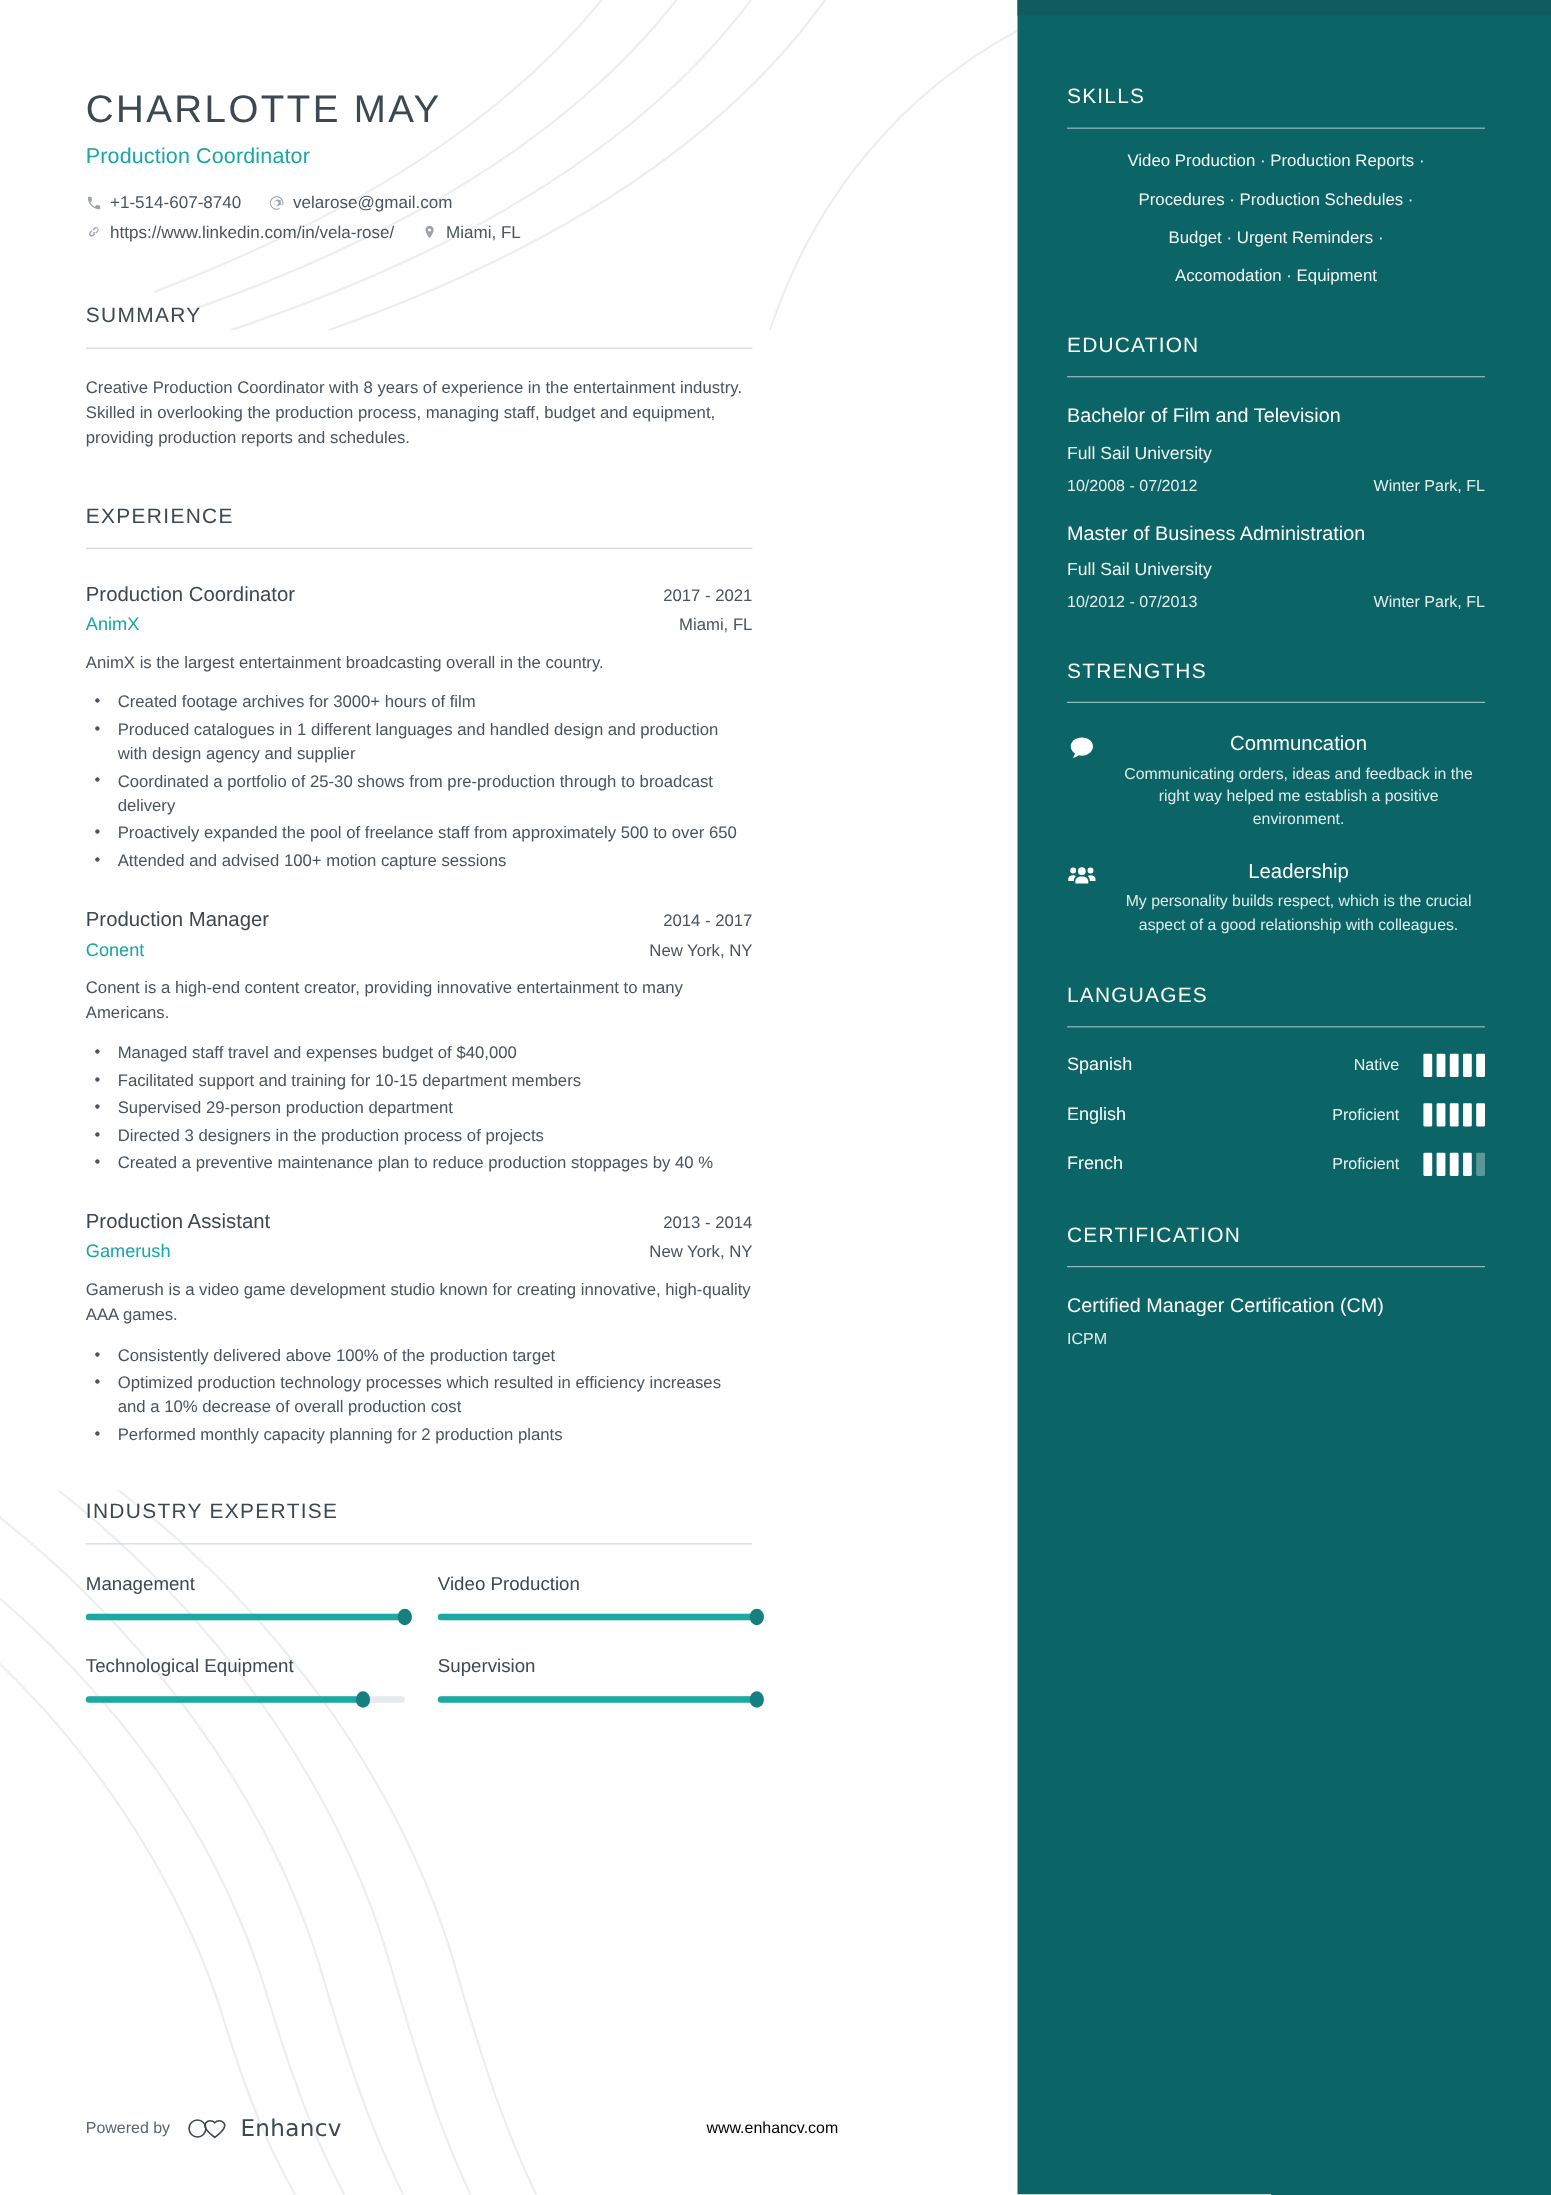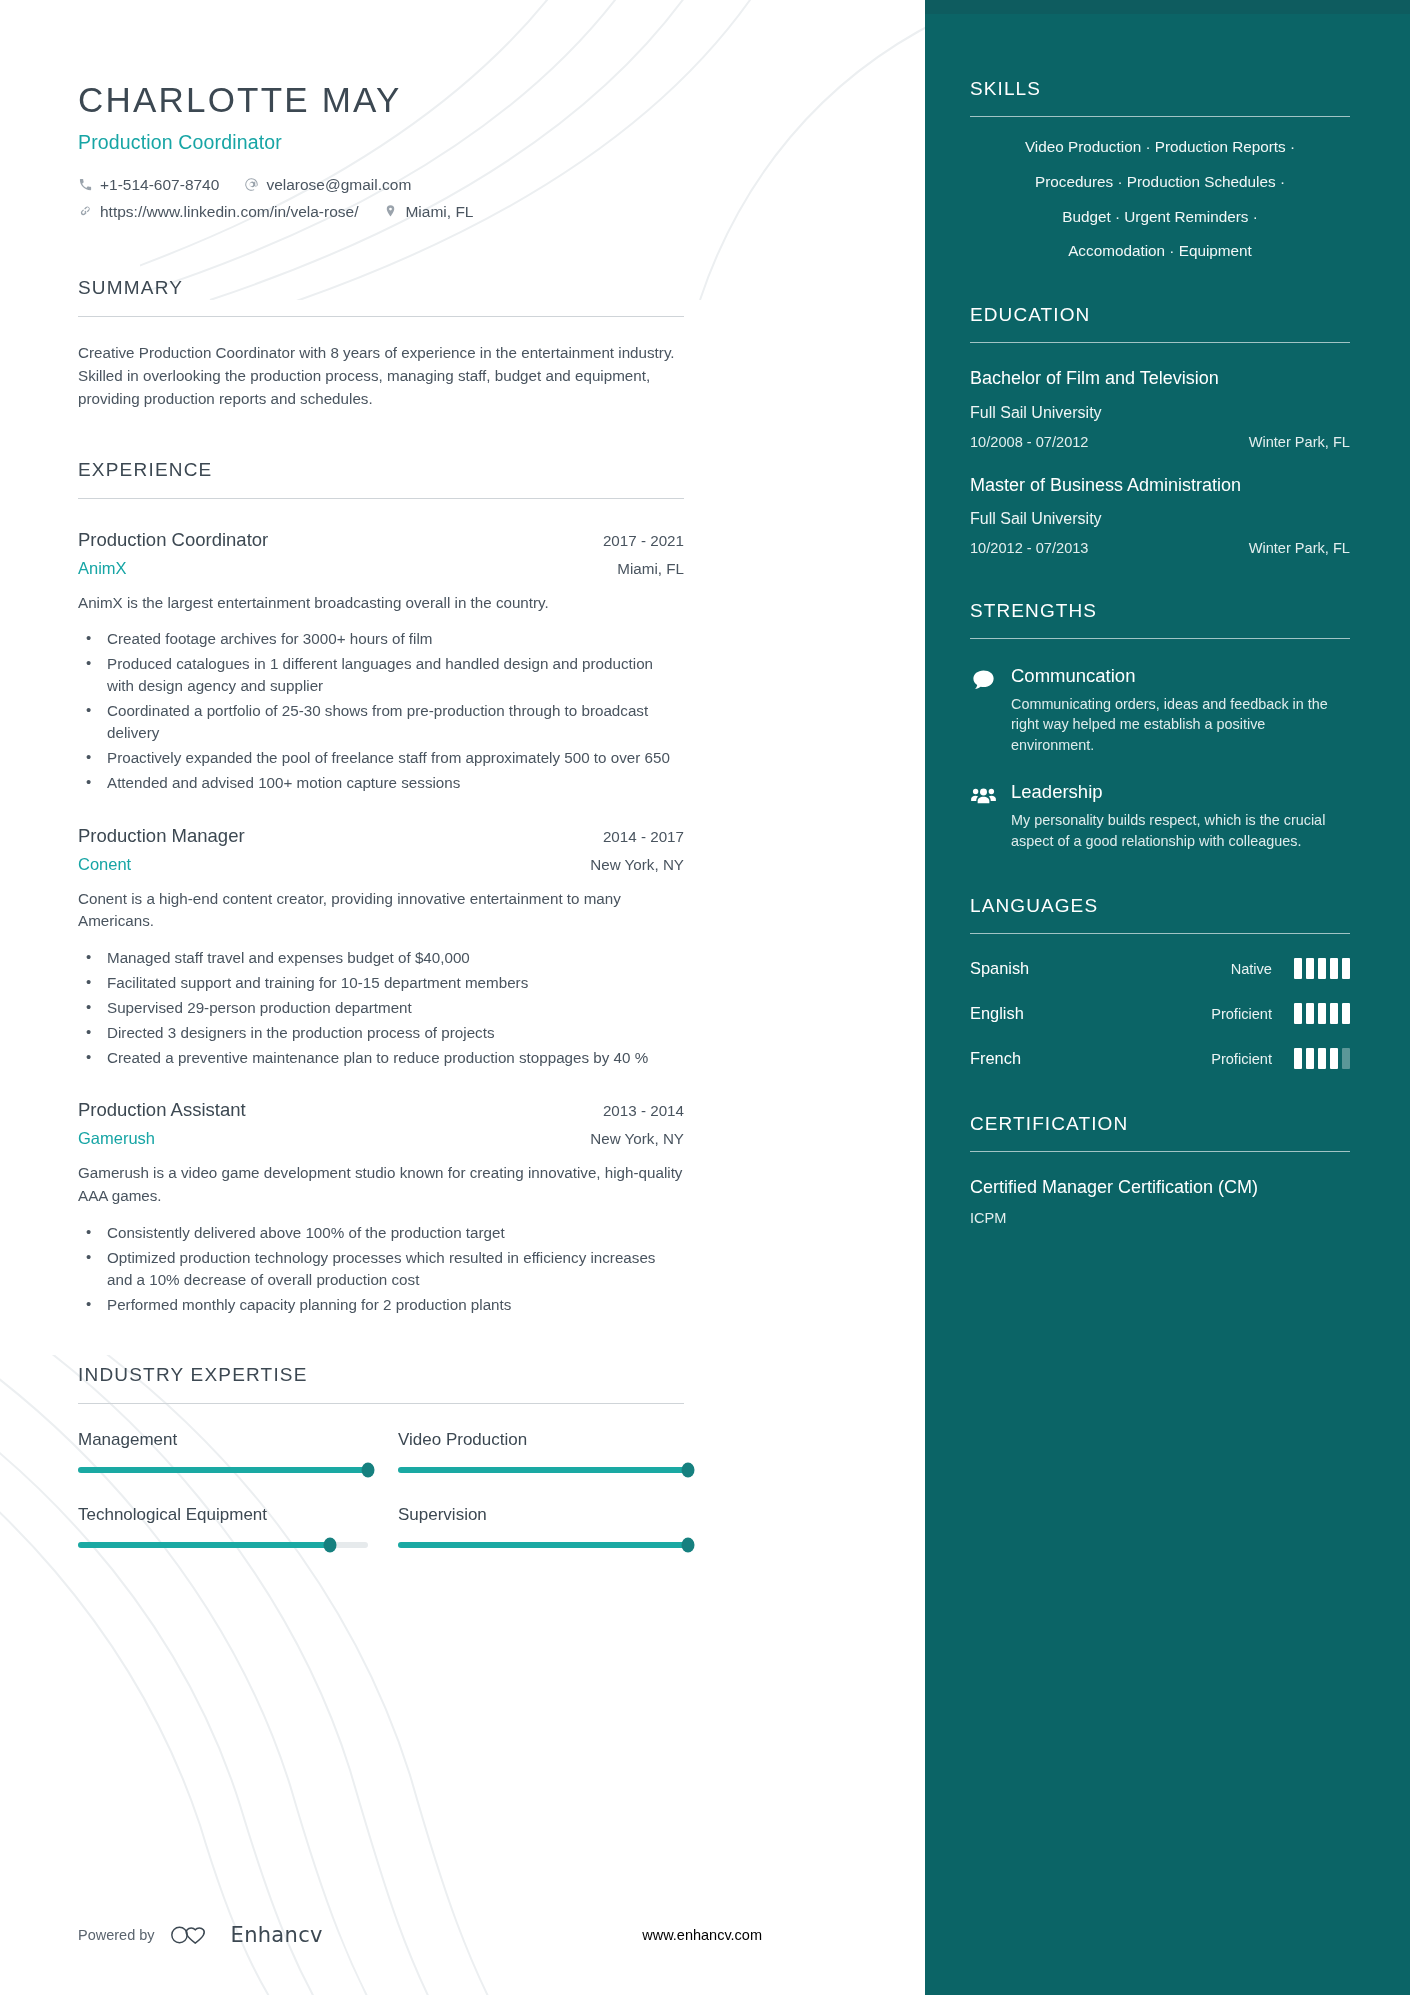--- a/index.html
+++ b/index.html
@@ -88,21 +88,21 @@
   }
 
   
   .footer {
     position: absolute; left: 78px; right: 0; bottom: 0;
     width: 684px; height: 120px;
     display: flex; align-items: center; justify-content: space-between;
   }
   .powered { display: flex; align-items: center; gap: 14px; }
   .powered-label { font-size: 14.5px; color: #5a646e; }
-  .logo-wrap { display: flex; align-items: center; gap: 20px; }
+  .logo-wrap { display: flex; align-items: center; gap: 8px; }
   .logo-mark { width: 42px; height: 26px; color: #3c4852; }
   .logo-mark svg { width: 100%; height: 100%; }
   .logo-text { font-size: 21px; color: #3c4852; letter-spacing: .3px; font-family: "DejaVu Sans", sans-serif; }
   .site { font-size: 14.5px; color: #000000; }
 
   
   .sidebar {
     position: relative; z-index: 2;
     width: 485px; height: 100%;
     background: #0b6466;
@@ -117,21 +117,21 @@
 
   .skills-lines { margin-top: 22px; text-align: center; }
   .skills-line { font-size: 15.3px; line-height: 1.1; color: #f2f7f7; margin-bottom: 18px; }
   .skills-line:last-child { margin-bottom: 0; }
 
   .edu-item { margin-top: 24px; }
   .edu-degree { font-size: 18px; line-height: 1.3; color: #ffffff; }
   .edu-school { margin-top: 13px; font-size: 16px; color: #eef5f5; }
   .edu-meta { margin-top: 12px; display: flex; justify-content: space-between; font-size: 14.6px; color: #e3eeee; }
 
-  .strength { margin-top: 26px; display: flex; gap: 14px; align-items: flex-start; }
+  .strength { margin-top: 26px; display: flex; gap: 14px; align-items: flex-start; text-align: center; }
   .str-icon { width: 27px; height: 27px; flex: 0 0 auto; color: #ffffff; margin-top: 2px; }
   .str-icon svg { width: 100%; height: 100%; fill: currentColor; }
   .str-body { flex: 1; }
   .str-name { font-size: 18.5px; color: #ffffff; }
   .str-desc { margin-top: 7px; font-size: 14.4px; line-height: 1.42; color: #dfecec; }
 
   .lang-row { display: flex; align-items: center; margin-top: 24px; }
   .lang-name { font-size: 16.4px; color: #ffffff; width: 140px; }
   .lang-level { font-size: 14.6px; color: #eaf3f3; flex: 1; text-align: right; padding-right: 22px; }
   .lang-bars { display: flex; gap: 4px; }

